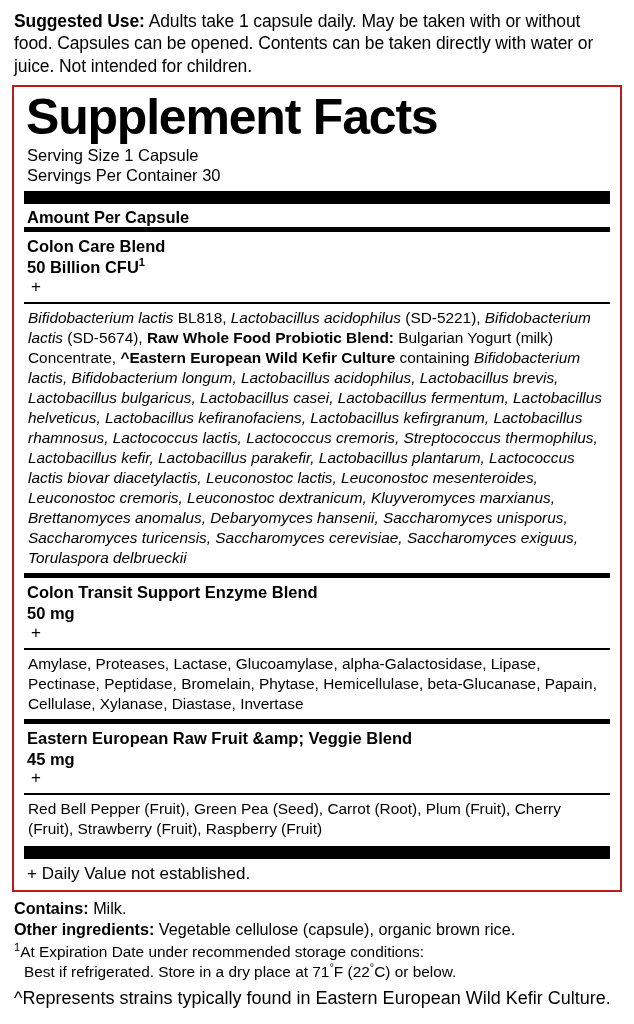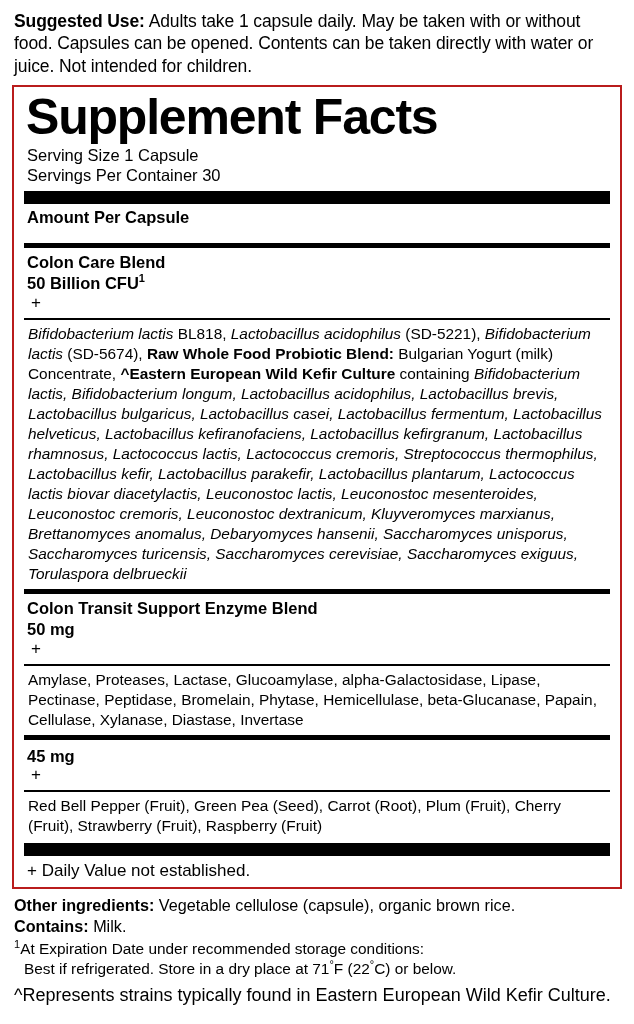--- a/index.html
+++ b/index.html
@@ -67,21 +67,21 @@
   }
   .rule-thin {
     height: 2px;
     background: #000;
     margin: 0;
   }
 
   .amount-row {
     font-size: 16.5px;
     font-weight: bold;
-    padding: 4px 0 16px 3px;
+    padding: 4px 0 0 3px;
   }
 
   
   .blend-row {
     display: flex;
     align-items: baseline;
     font-size: 16.5px;
     font-weight: bold;
     padding: 5px 2px 5px 3px;
     flex-direction: column;
@@ -204,38 +204,39 @@
         <span class="blend-name">Colon Transit Support Enzyme Blend</span>
         <span class="blend-spacer"></span>
         <span class="blend-amount"><span>50 mg</span><span class="sup"></span></span>
         <span class="blend-dv">+</span>
       </div>
       <div class="rule-thin"></div>
       <div class="ing">Amylase, Proteases, Lactase, Glucoamylase, alpha-Galactosidase, Lipase, Pectinase, Peptidase, Bromelain, Phytase, Hemicellulase, beta-Glucanase, Papain, Cellulase, Xylanase, Diastase, Invertase</div>
       <div class="rule-med"></div>
 
       <div class="blend-row">
+        <span class="blend-name">Eastern European Raw Fruit &amp;amp; Veggie Blend</span>
         <span class="blend-spacer"></span>
         <span class="blend-amount"><span>45 mg</span><span class="sup"></span></span>
         <span class="blend-dv">+</span>
       </div>
       <div class="rule-thin"></div>
       <div class="ing">Red Bell Pepper (Fruit), Green Pea (Seed), Carrot (Root), Plum (Fruit), Cherry (Fruit), Strawberry (Fruit), Raspberry (Fruit)</div>
 
       <div class="rule-thick"></div>
       <div class="dv-note">+ Daily Value not established.</div>
     </div>
   </div>
 
   <div class="footer">
     <div class="other-ing">
+      <span class="b">Contains:</span><span> Milk.</span>
+    </div>
+    <div class="other-ing">
       <span class="b">Other ingredients:</span><span> Vegetable cellulose (capsule), organic brown rice.</span>
-    </div>
-    <div class="other-ing">
-      <span class="b">Contains:</span><span> Milk.</span>
     </div>
 
     <div class="foot-note">
       <span class="foot-sup">1</span><span>At Expiration Date under recommended storage conditions:</span>
       <span class="indent"><span>Best if refrigerated. Store in a dry place at 71</span><span class="deg">°</span><span>F (22</span><span class="deg">°</span><span>C) or below.</span></span>
     </div>
 
     <div class="kefir-note">^Represents strains typically found in Eastern European Wild Kefir Culture.</div>
   </div>
 

